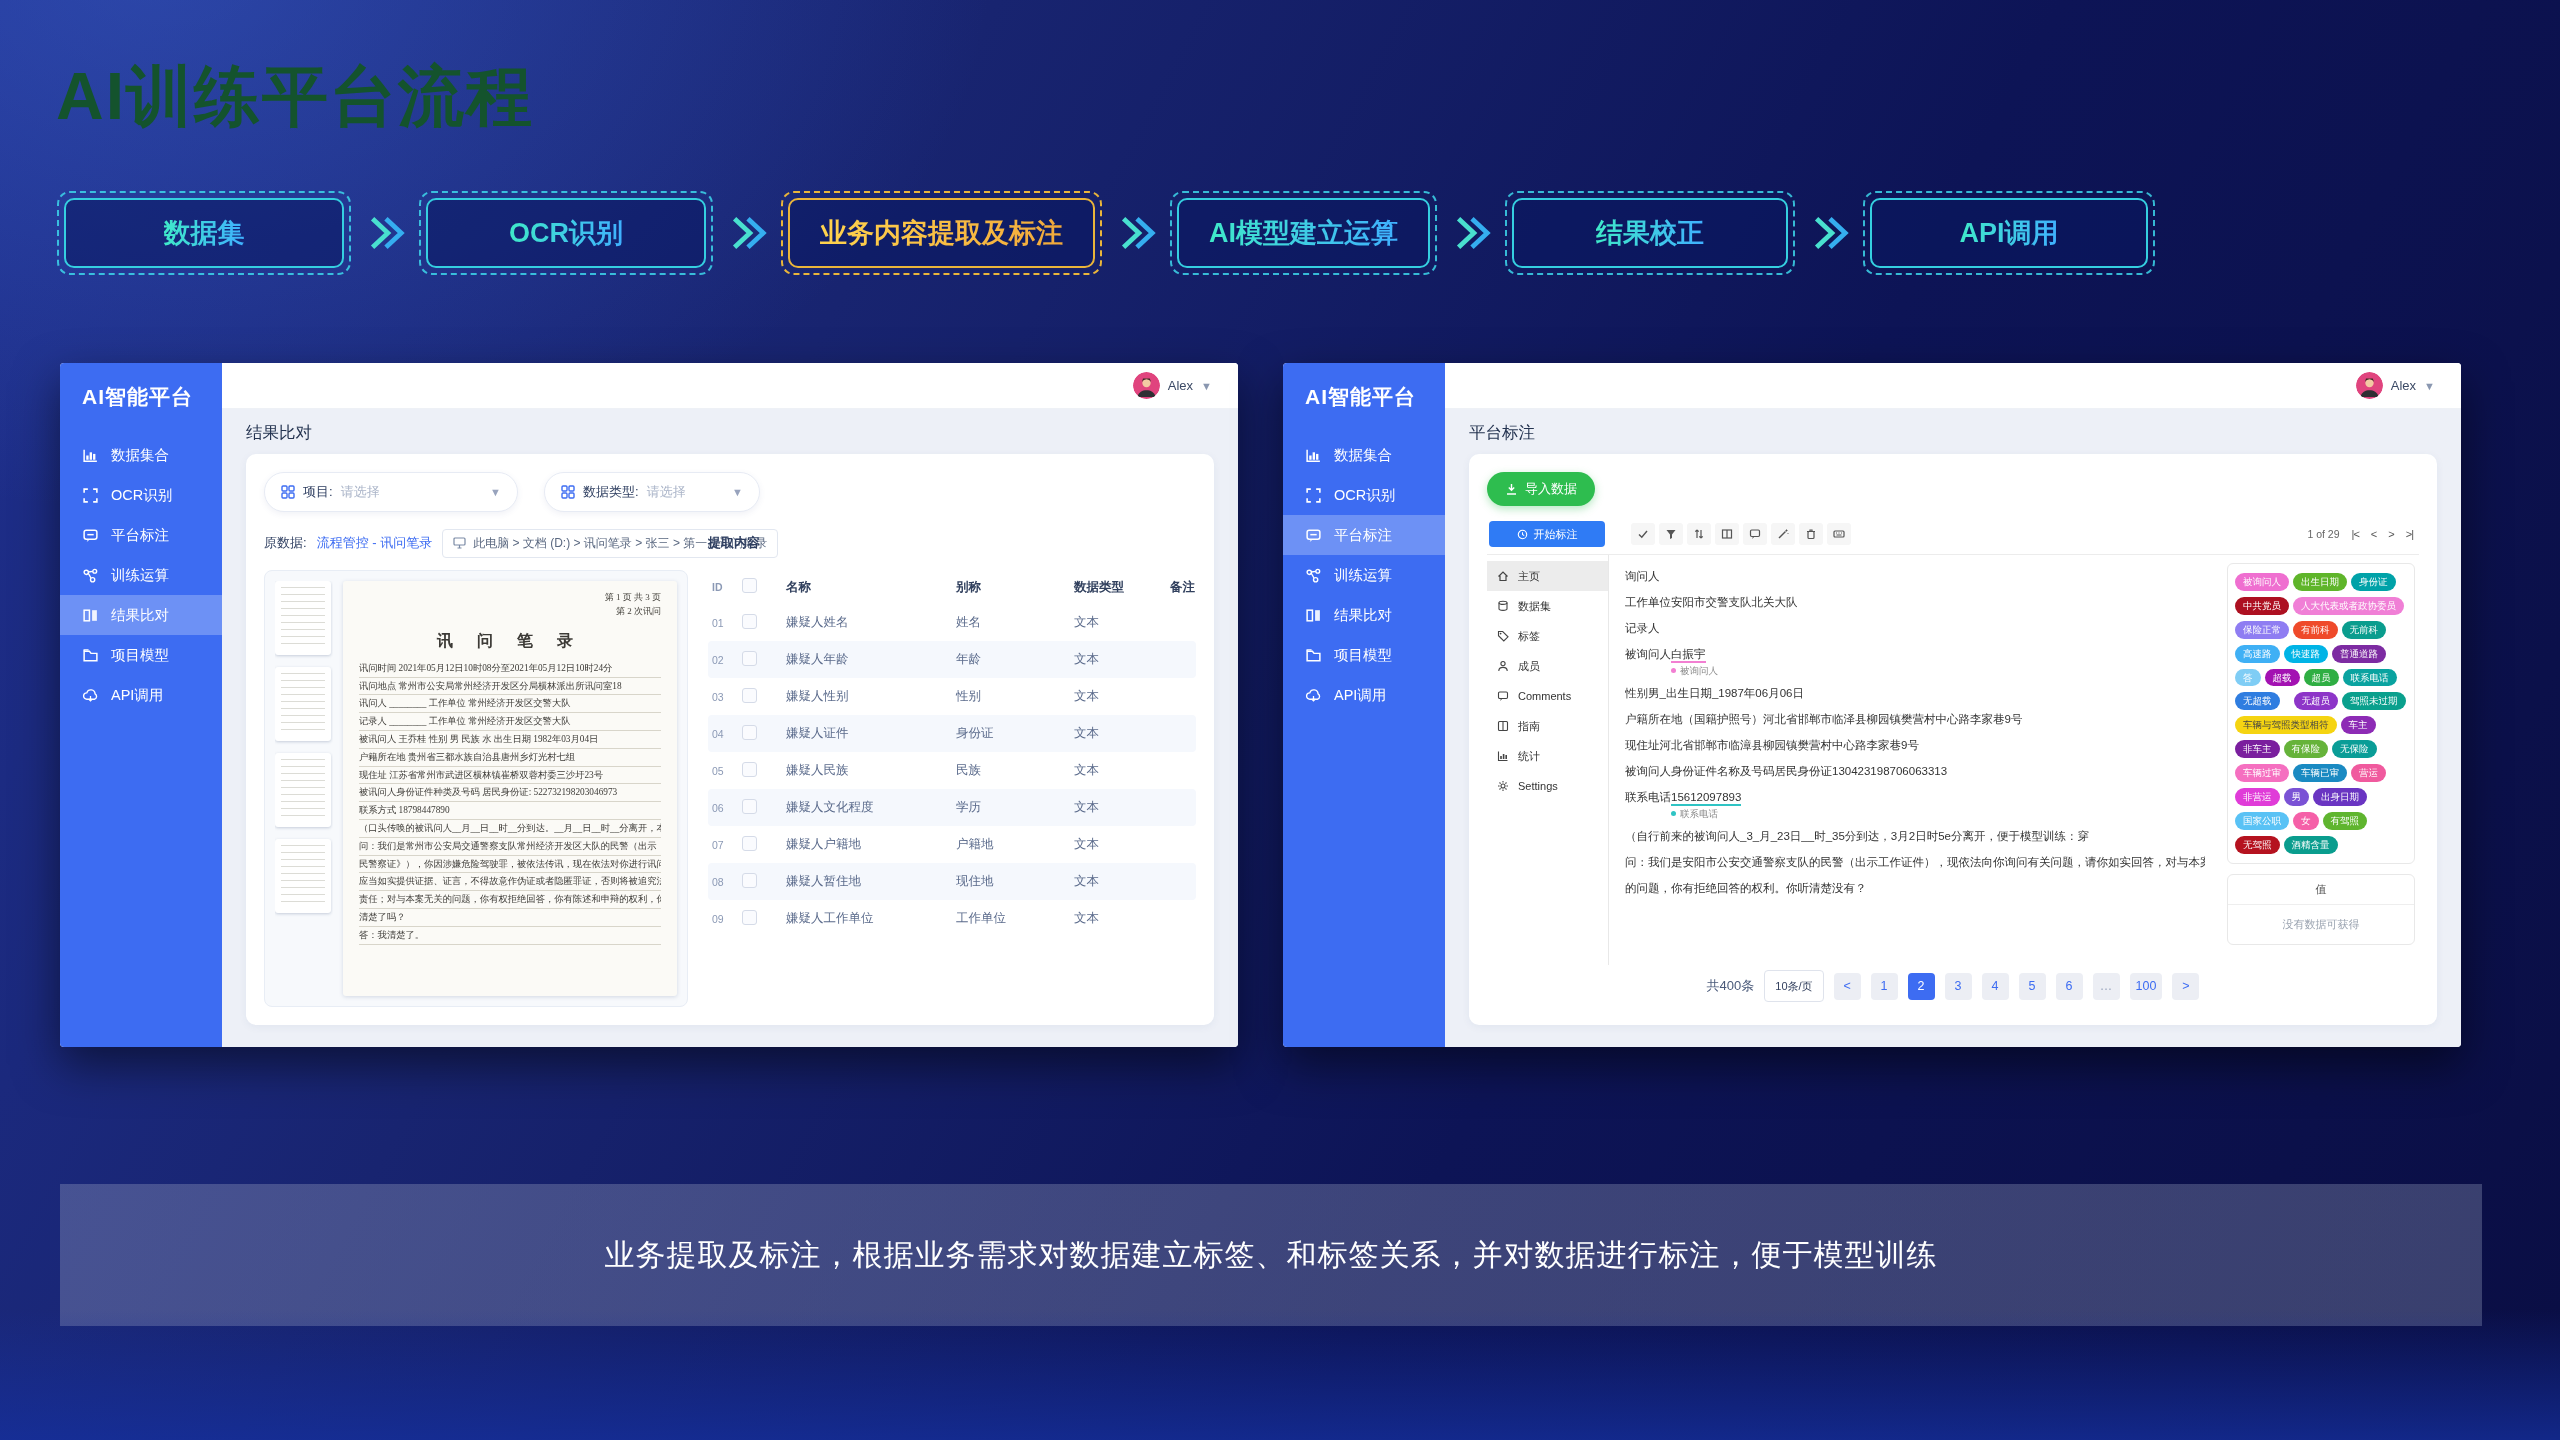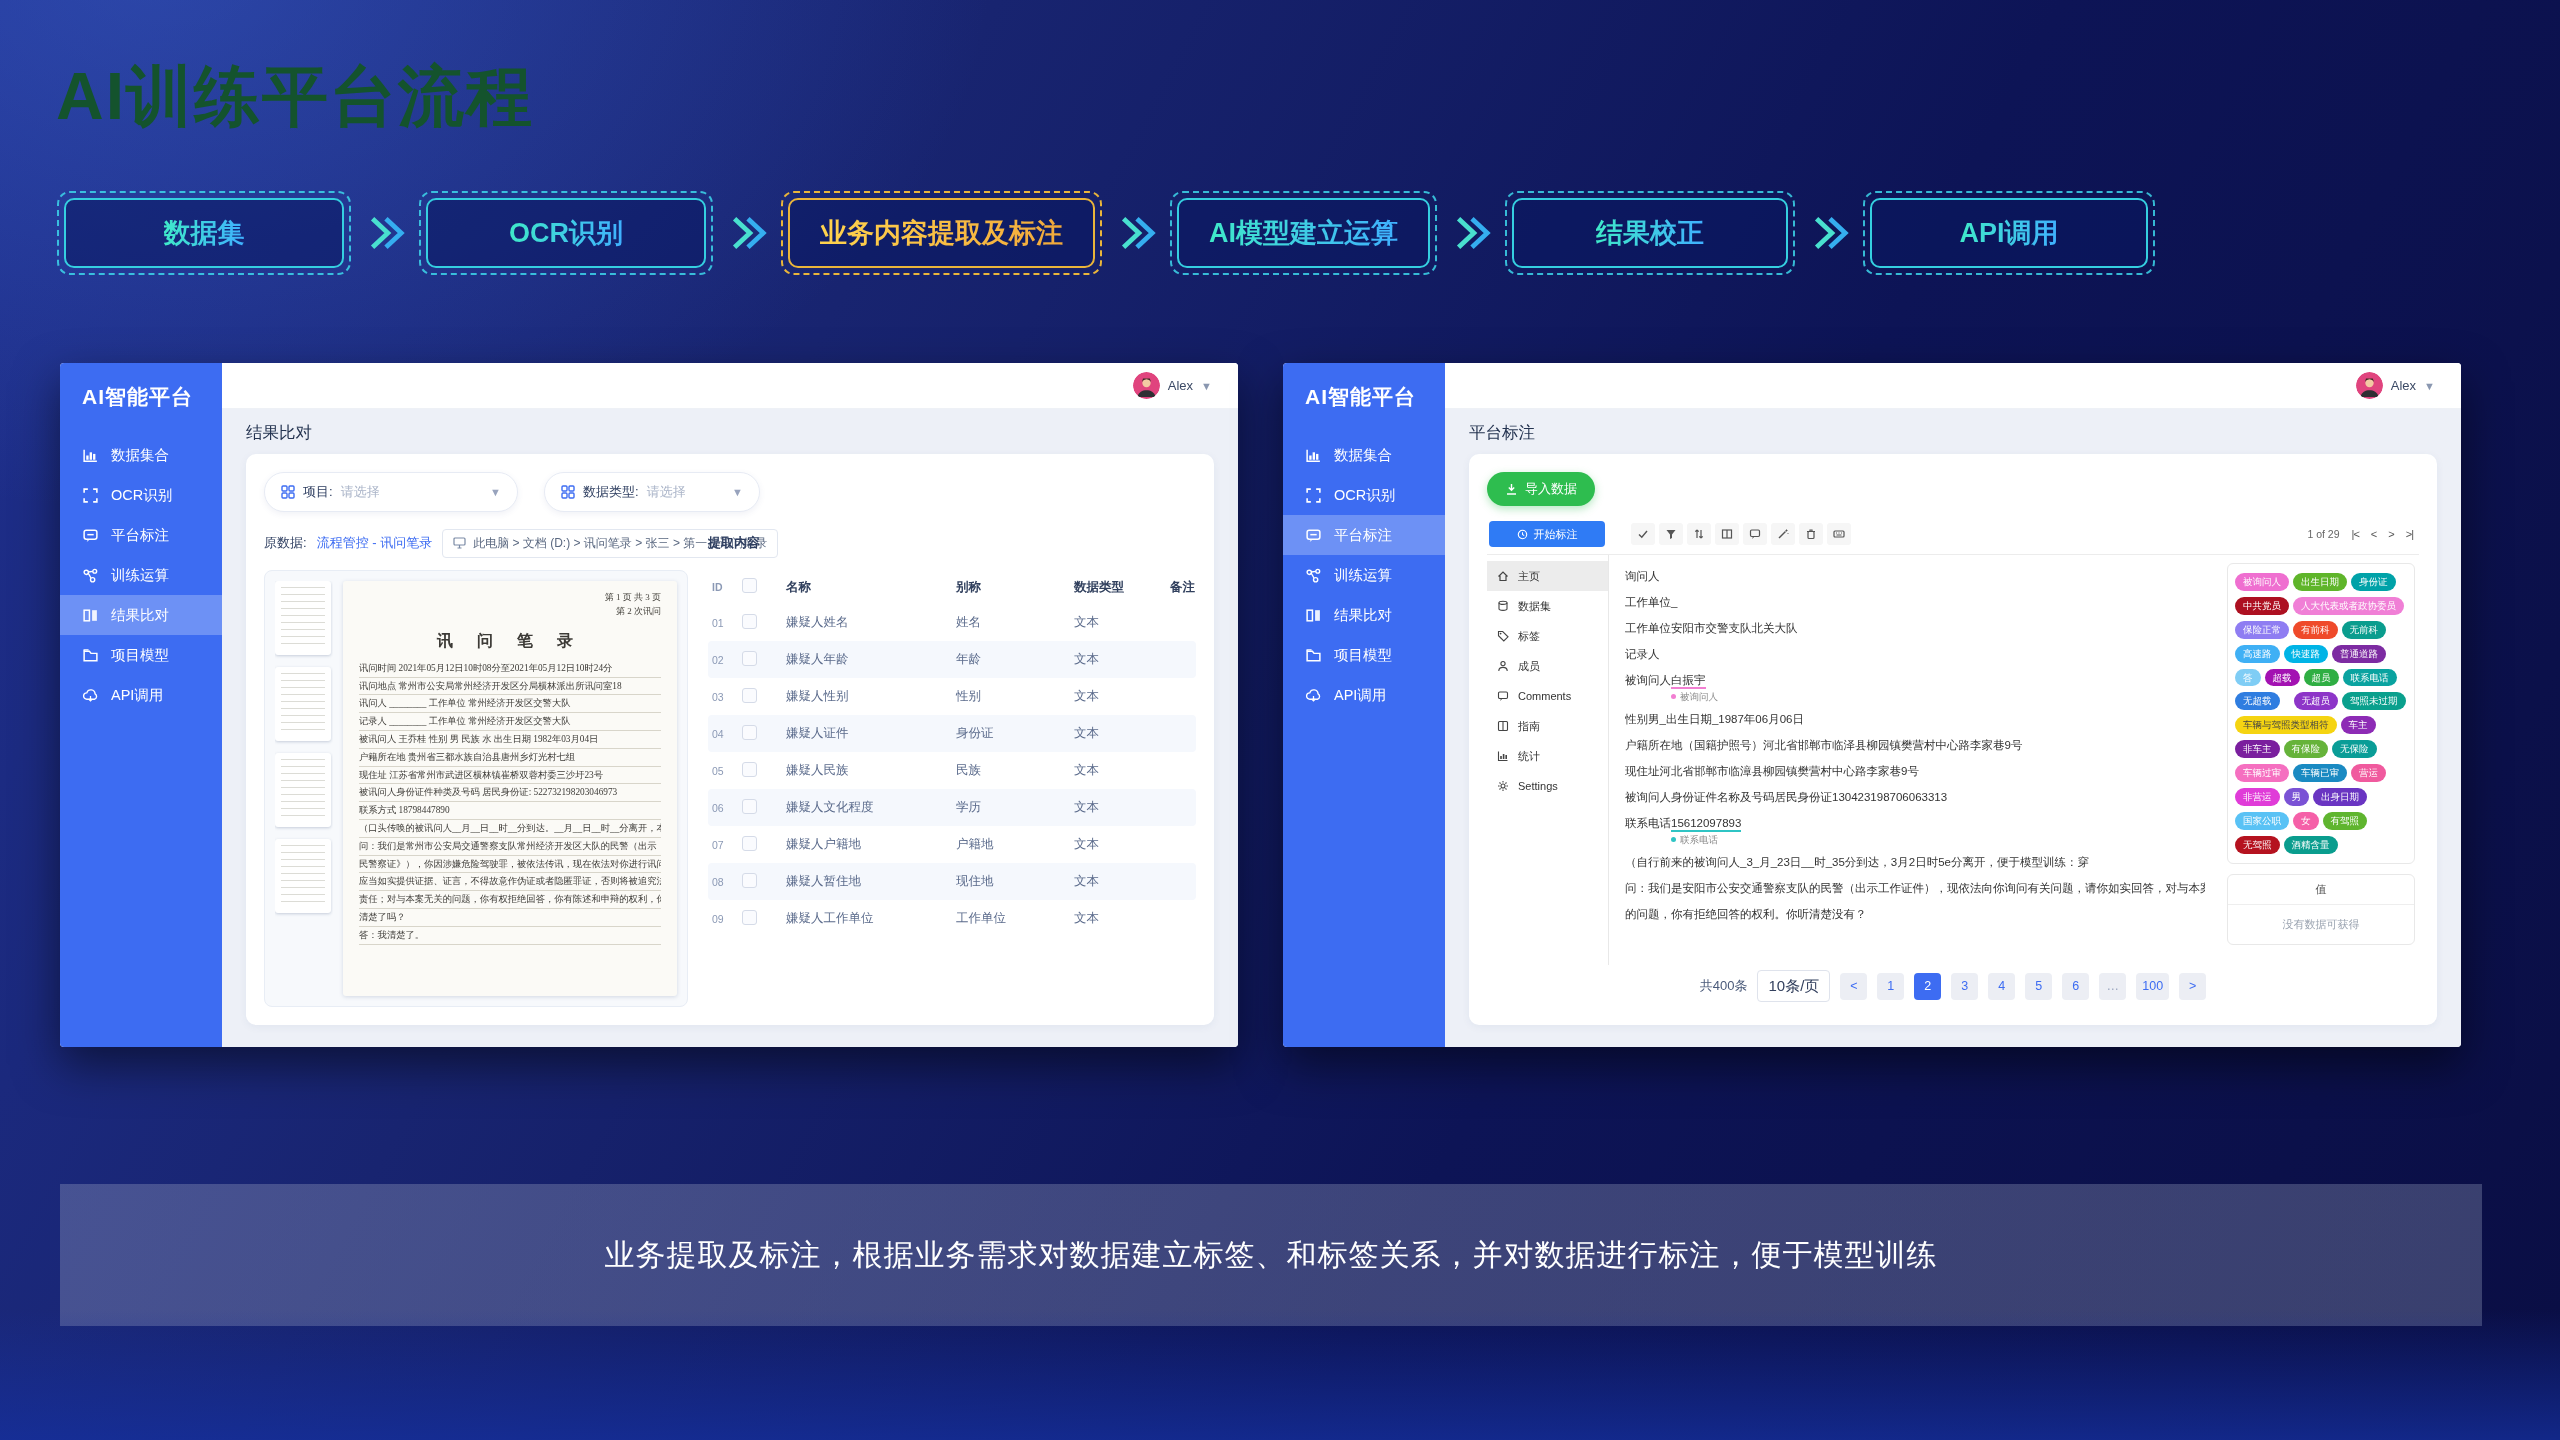--- a/index.html
+++ b/index.html
@@ -114,21 +114,21 @@
   .anno-right{width:198px;flex-shrink:0;padding:8px 4px 0 6px;display:flex;flex-direction:column;gap:10px;}
   .tags-panel{border:1px solid #e8e8e8;border-radius:6px;padding:6px 5px;display:flex;flex-wrap:wrap;}
   .chip{border-radius:11px;padding:3px 8px;margin:3px 2px;font-size:9.5px;line-height:1.25;color:#fff;
         white-space:nowrap;cursor:pointer;}
   .value-box{border:1px solid #e8e8e8;border-radius:6px;}
   .vb-head{text-align:center;font-size:11px;color:#555;padding:7px;border-bottom:1px solid #eee;}
   .vb-body{text-align:center;font-size:11px;color:#9aa3b0;padding:12px 6px;}
   .pagi{display:flex;align-items:center;justify-content:center;gap:10px;height:42px;flex-shrink:0;
         font-size:13px;color:#4a5a7a;}
   .psize{border:1px solid #dfe3ec;border-radius:4px;height:32px;display:flex;align-items:center;
-        padding:12px 10px;gap:8px;font-size:15px;color:#33405e;background:#fff;cursor:pointer;}
+        padding:12px 10px;gap:8px;font-size:11px;color:#33405e;background:#fff;cursor:pointer;}
   .pg{min-width:27px;height:27px;border:none;border-radius:4px;background:#eceef4;color:#3d6cf2;
         font-size:12.5px;display:flex;align-items:center;justify-content:center;cursor:pointer;padding:0 6px;}
   .pg.active{background:#3d6cf2;color:#fff;}
   .pg.ellipsis{color:#98a3bd;}
 
   
   .caption-bar{position:absolute;left:60px;top:1184px;width:2422px;height:142px;
         background:linear-gradient(90deg,rgba(150,158,192,.36),rgba(118,126,162,.44));
         display:flex;align-items:center;justify-content:center;}
   .caption-bar span{color:#fff;font-size:30px;letter-spacing:1px;}
@@ -611,21 +611,20 @@
               <div class="as-item">
                 <svg viewBox="0 0 12 12">
                     <circle cx="6" cy="6" r="2" fill="none" stroke="#444" stroke-width="1.1"></circle>
                     <path d="M6 1v1.6M6 9.4V11M1 6h1.6M9.4 6H11M2.5 2.5l1.1 1.1M8.4 8.4l1.1 1.1M9.5 2.5L8.4 3.6M3.6 8.4L2.5 9.5" stroke="#444" stroke-width="1.1"></path>
                   </svg>
                 <span>Settings</span>
               </div>
             </aside>
             <div class="anno-text">
               <div class="a-line">询问人</div>
-              <div class="a-line">工作单位_</div>
               <div class="a-line">工作单位安阳市交警支队北关大队</div>
               <div class="a-line">记录人</div>
               <div class="a-line"><span>被询问人</span><span class="u-pink">白振宇</span></div>
               <div class="a-tagrow">
                   <span class="dot pink"></span>
                   <span>被询问人</span>
                 </div>
               <div class="a-line">性别男_出生日期_1987年06月06日</div>
               <div class="a-line">户籍所在地（国籍护照号）河北省邯郸市临泽县柳园镇樊营村中心路李家巷9号</div>
               <div class="a-line">现住址河北省邯郸市临漳县柳园镇樊营村中心路李家巷9号</div>

